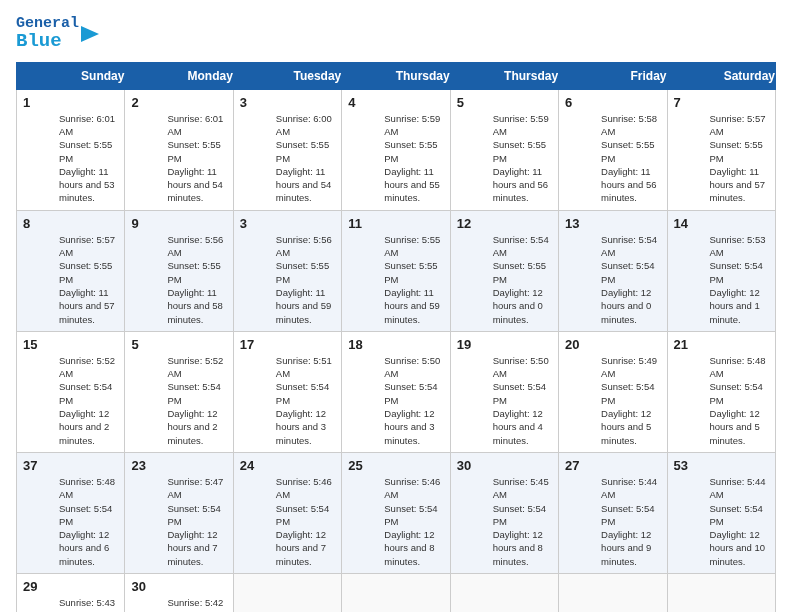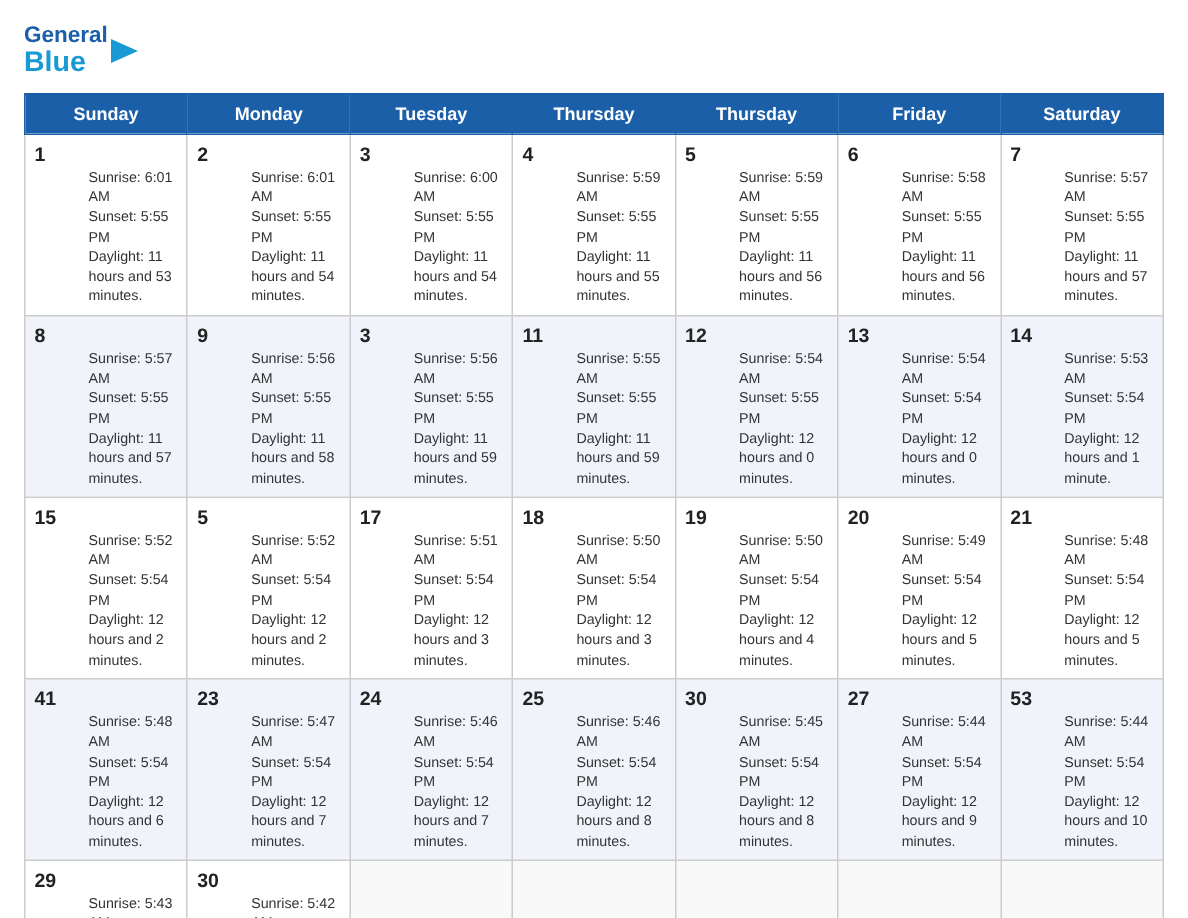--- a/index.html
+++ b/index.html
@@ -13,20 +13,21 @@
     .header {
       display: flex;
       justify-content: space-between;
       align-items: flex-start;
       margin-bottom: 10px;
     }
     .logo {
       display: flex;
       align-items: flex-end;
       gap: 4px;
+      font-family: Liberation Mono, monospace;
     }
     .title-block {
       text-align: right;
     }
     .month-title {
       font-size: 32px;
       font-weight: bold;
       color: #222;
     }
     .location {
@@ -34,22 +35,22 @@
       color: #444;
     }
     .calendar {
       width: 100%;
       border-collapse: collapse;
       font-size: 10px;
     }
     .calendar th {
       background: #1a5fa8;
       color: #fff;
-      text-align: center;
-      padding: 6px 12px;
+      text-align: right;
+      padding: 6px 0;
       font-size: 12px;
       font-weight: bold;
       border: 1px solid #1a5fa8;
     }
     .calendar td {
       border: 1px solid #ccc;
       vertical-align: top;
       padding: 5px 6px;
       width: 108px;
       min-height: 80px;
@@ -199,21 +200,21 @@
           <div class="day-num">20</div>
           <div class="day-info">Sunrise: 5:49 AM<br>Sunset: 5:54 PM<br>Daylight: 12 hours and 5 minutes.</div>
         </td>
         <td>
           <div class="day-num">21</div>
           <div class="day-info">Sunrise: 5:48 AM<br>Sunset: 5:54 PM<br>Daylight: 12 hours and 5 minutes.</div>
         </td>
       </tr>
       <tr>
         <td>
-          <div class="day-num">41</div>
+          <div class="day-num">37</div>
           <div class="day-info">Sunrise: 5:48 AM<br>Sunset: 5:54 PM<br>Daylight: 12 hours and 6 minutes.</div>
         </td>
         <td>
           <div class="day-num">23</div>
           <div class="day-info">Sunrise: 5:47 AM<br>Sunset: 5:54 PM<br>Daylight: 12 hours and 7 minutes.</div>
         </td>
         <td>
           <div class="day-num">24</div>
           <div class="day-info">Sunrise: 5:46 AM<br>Sunset: 5:54 PM<br>Daylight: 12 hours and 7 minutes.</div>
         </td>

